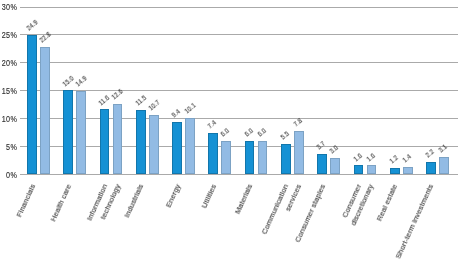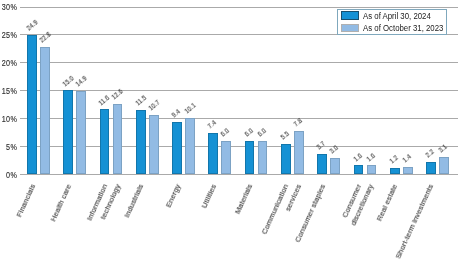--- a/index.html
+++ b/index.html
@@ -95,23 +95,13 @@
   <div class="xlabel" style="left:174.70px;top:183.0px;transform:translateZ(0) rotate(-65.5deg) scaleX(0.93) translateX(-100%)">Energy</div>
   <div class="xlabel" style="left:210.95px;top:183.0px;transform:translateZ(0) rotate(-65.5deg) scaleX(0.93) translateX(-100%)">Utilities</div>
   <div class="xlabel" style="left:247.20px;top:183.0px;transform:translateZ(0) rotate(-65.5deg) scaleX(0.93) translateX(-100%)">Materials</div>
   <div class="xlabel" style="left:283.45px;top:183.0px;transform:translateZ(0) rotate(-65.5deg) scaleX(0.93) translateX(-100%)">Communication</div>
   <div class="xlabel" style="left:295.85px;top:183.0px;transform:translateZ(0) rotate(-65.5deg) scaleX(0.93) translateX(-100%)">services</div>
   <div class="xlabel" style="left:319.70px;top:183.0px;transform:translateZ(0) rotate(-65.5deg) scaleX(0.93) translateX(-100%)">Consumer staples</div>
   <div class="xlabel" style="left:355.95px;top:183.0px;transform:translateZ(0) rotate(-65.5deg) scaleX(0.93) translateX(-100%)">Consumer</div>
   <div class="xlabel" style="left:368.35px;top:183.0px;transform:translateZ(0) rotate(-65.5deg) scaleX(0.93) translateX(-100%)">discretionary</div>
   <div class="xlabel" style="left:392.20px;top:183.0px;transform:translateZ(0) rotate(-65.5deg) scaleX(0.93) translateX(-100%)">Real estate</div>
   <div class="xlabel" style="left:428.45px;top:183.0px;transform:translateZ(0) rotate(-65.5deg) scaleX(0.93) translateX(-100%)">Short-term investments</div>
-  <div id="legend">
-    <div class="lg-row" style="left:3.3px;top:1.17px">
-      <div class="lg-sw" style="background:#1591d4;border:0.5px solid #18506e"></div>
-      <div class="lg-txt">As of April 30, 2024</div>
-    </div>
-    <div class="lg-row" style="left:3.3px;top:13.27px">
-      <div class="lg-sw" style="background:#92bbe4;border:0.5px solid #b0b0b0"></div>
-      <div class="lg-txt">As of October 31, 2023</div>
-    </div>
-  </div>
 </div>
 
 </body></html>

